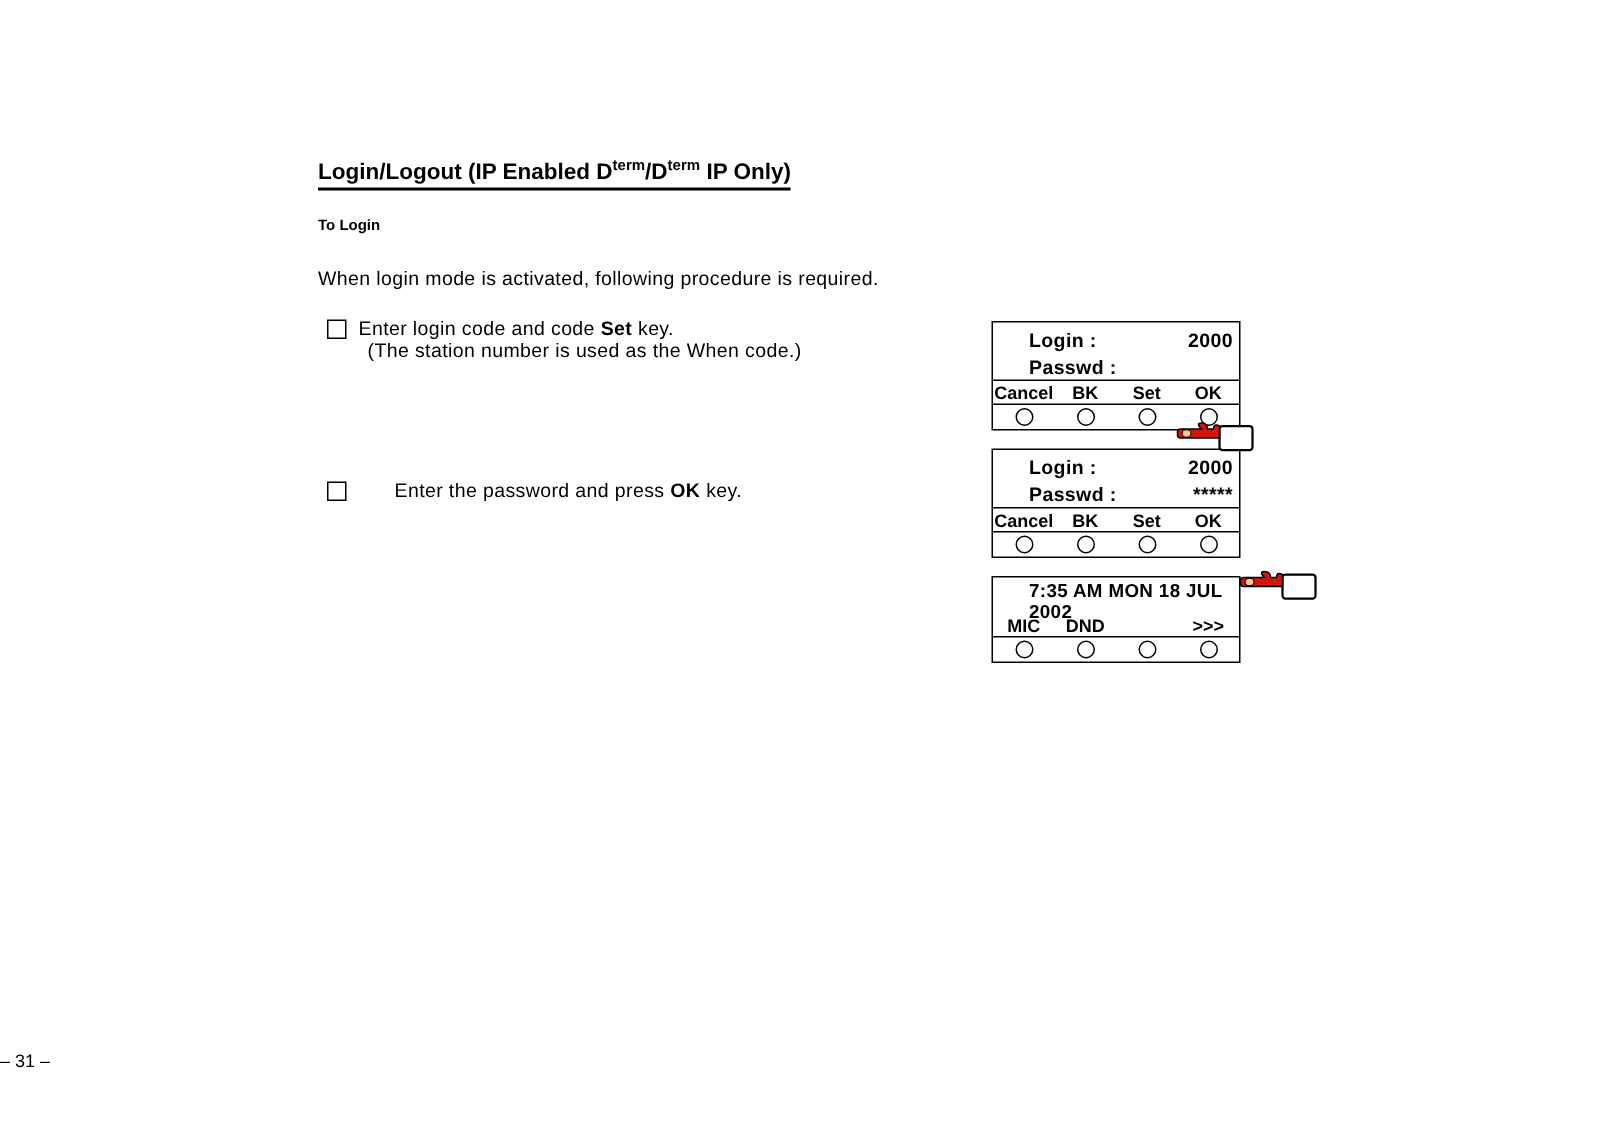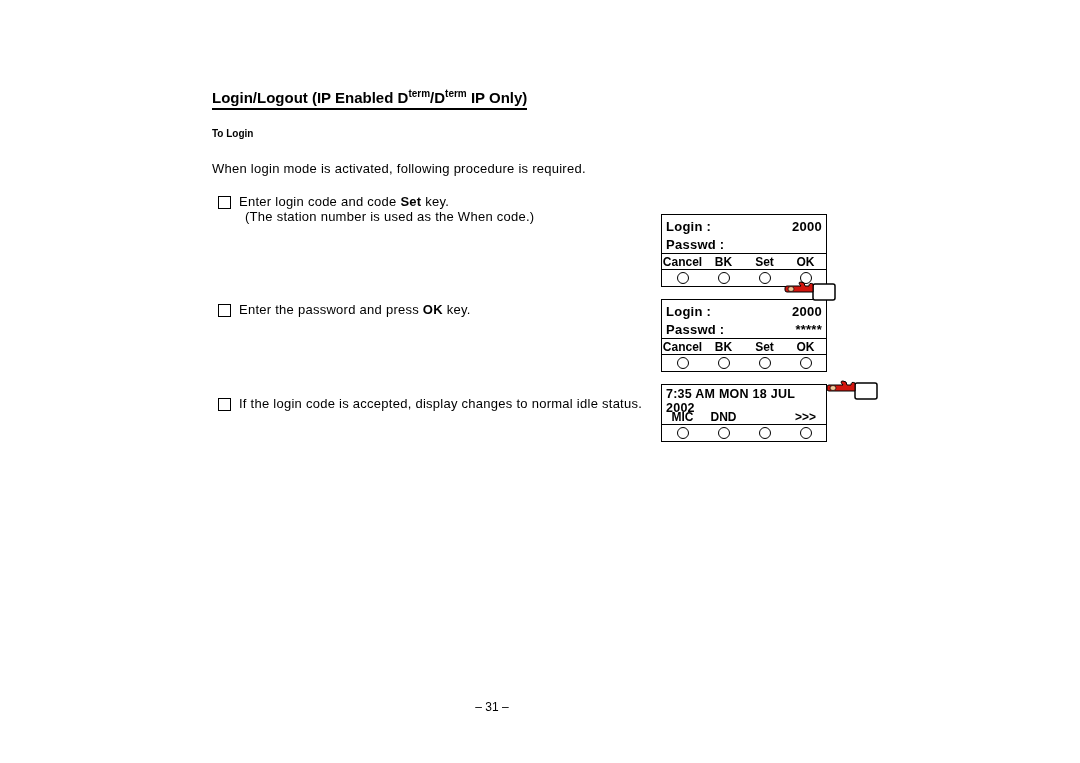--- a/index.html
+++ b/index.html
@@ -13,21 +13,21 @@
     height: 763px;
   }
   .page {
     position: relative;
     width: 1080px;
     height: 763px;
   }
   .content {
     position: absolute;
     left: 212px;
-    top: 88px;
+    top: 105px;
     width: 660px;
   }
   .section-title {
     font-weight: bold;
     font-size: 15px;
     border-bottom: 2px solid #000;
     padding-bottom: 2px;
     display: inline-block;
   }
   .section-title sup {
@@ -57,28 +57,28 @@
     width: 11px;
     height: 11px;
     border: 1px solid #000;
     flex: 0 0 auto;
     margin-top: 2px;
     margin-right: 8px;
     margin-left: 6px;
   }
   .step-text { flex: 1; }
   .step1 { min-height: 108px; }
-  .step2 { min-height: 94px;  margin-top: 0; }
+  .step2 { min-height: 94px;  margin-top: 0; gap: 24px; }
   .step3 { min-height: 80px;  margin-top: 0; }
   .footer {
     position: absolute;
     left: 0;
     width: 984px;
     top: 700px;
-    text-align: center;
+    text-align: left;
     font-size: 12px;
   }
 
   
   .displays {
     position: absolute;
     left: 661px;
     top: 214px;
     width: 200px;
   }
@@ -94,20 +94,21 @@
     font-family: Arial, Helvetica, sans-serif;
     font-size: 13px;
     font-weight: bold;
     letter-spacing: 0.02em;
   }
   .lcd-row {
     display: flex;
     justify-content: space-between;
     height: 18px;
     align-items: center;
+    margin-left: 20px;
   }
   .phone .softkeys {
     border-top: 1px solid #000;
     display: flex;
     font-size: 12px;
     font-weight: bold;
     text-align: center;
   }
   .phone .softkeys div {
     flex: 1;
@@ -163,24 +164,20 @@
         </div>
       </div>
 
       <div class="step step2">
         <div class="checkbox"></div>
         <div class="step-text">
           <span>Enter the password and press </span><b>OK</b><span> key.</span>
         </div>
       </div>
 
-      <div class="step step3">
-        <div class="checkbox"></div>
-        <div class="step-text">If the login code is accepted, display changes to normal idle status.</div>
-      </div>
 
     </div>
   </div>
 
   <div class="displays">
 
     <div class="phone">
       <div class="lcd">
         <div class="lcd-row">
           <span>Login  :</span>

